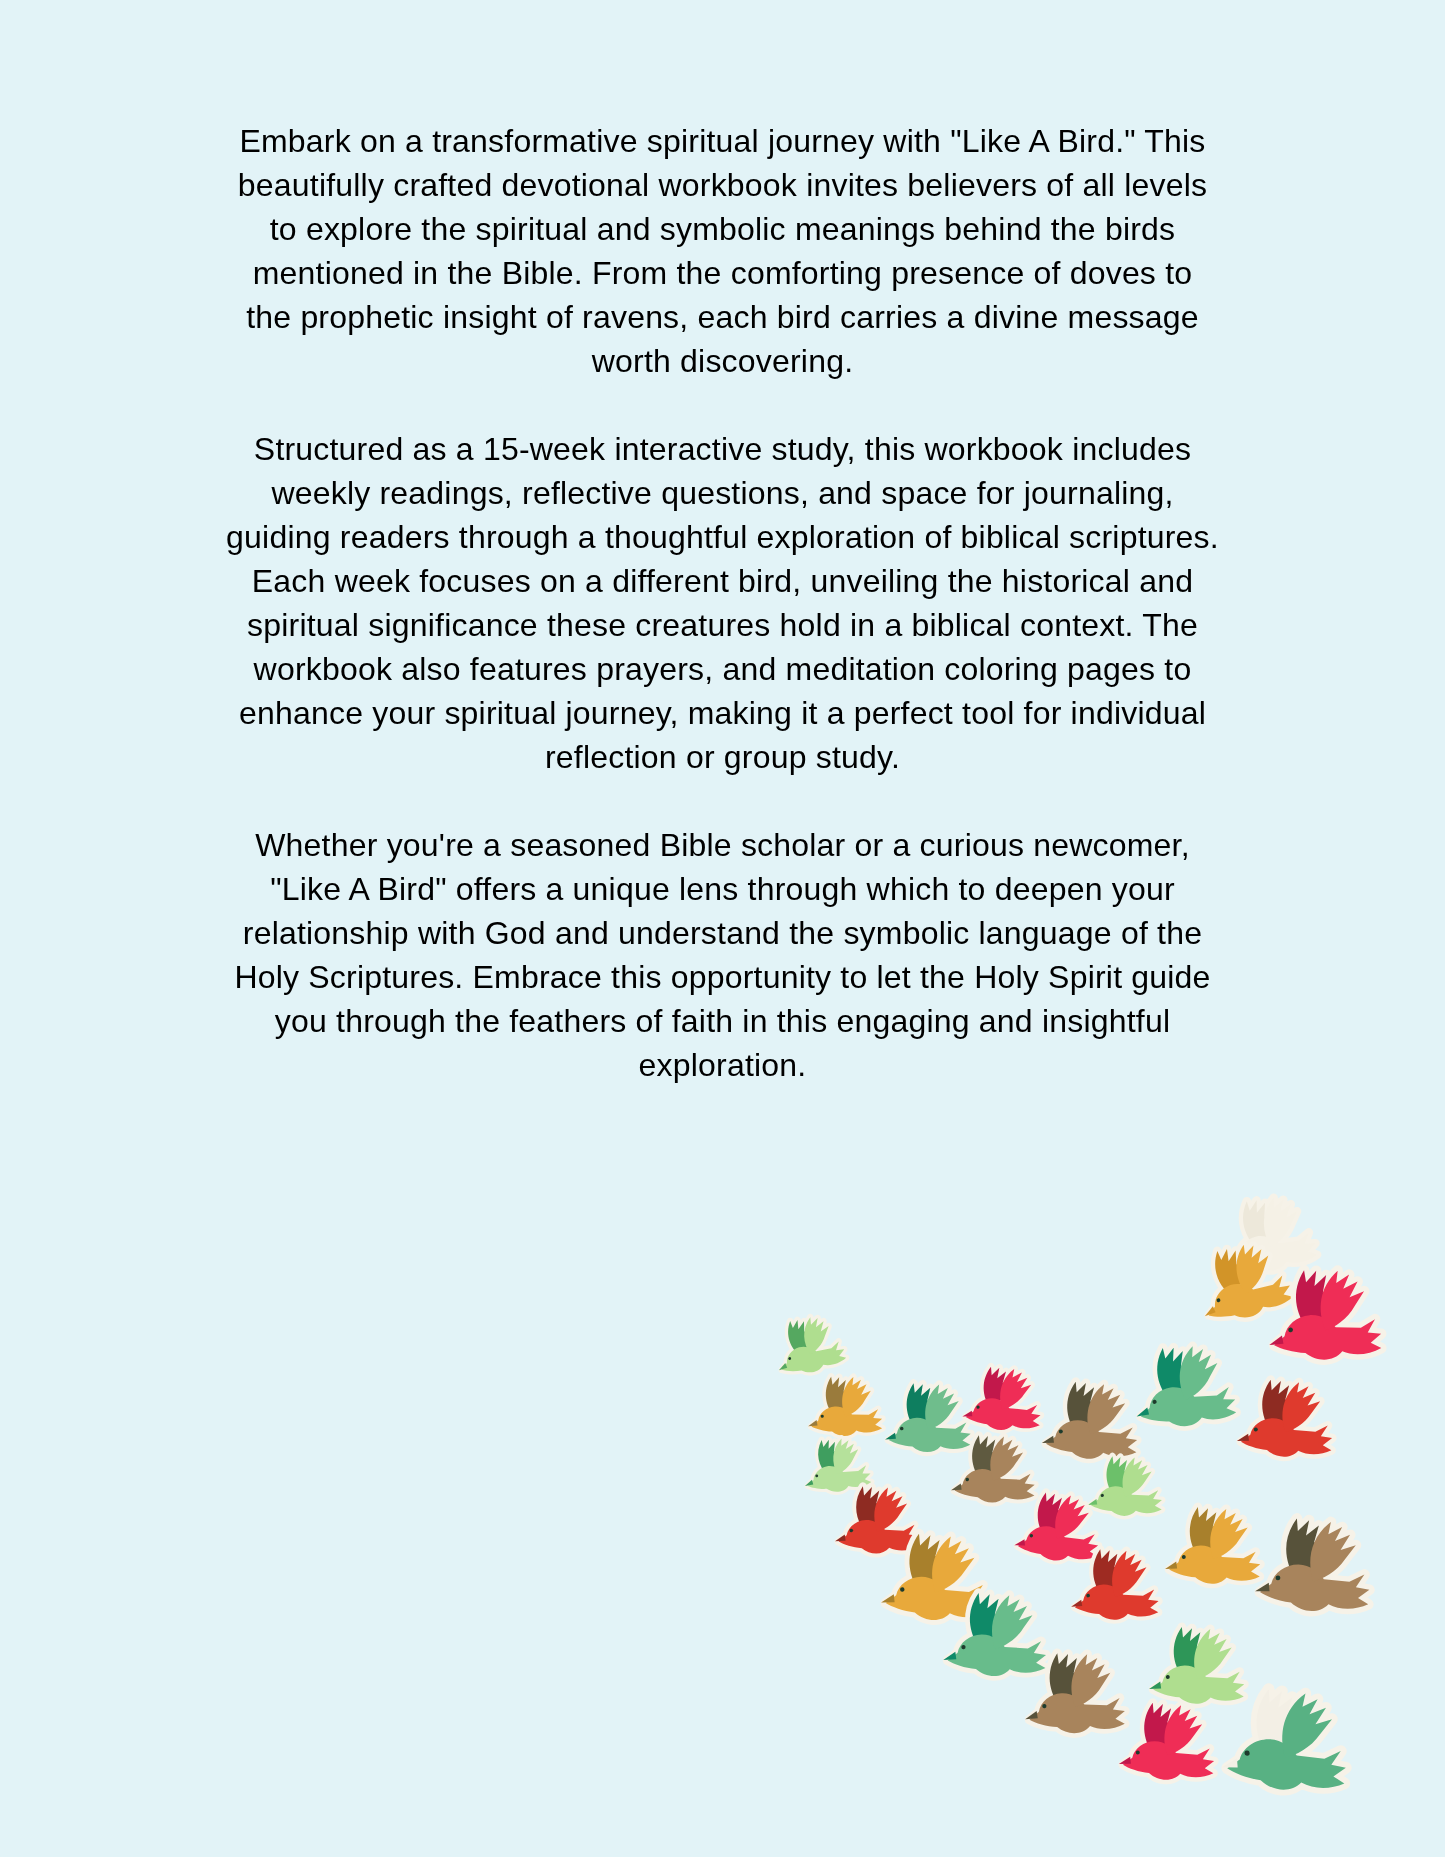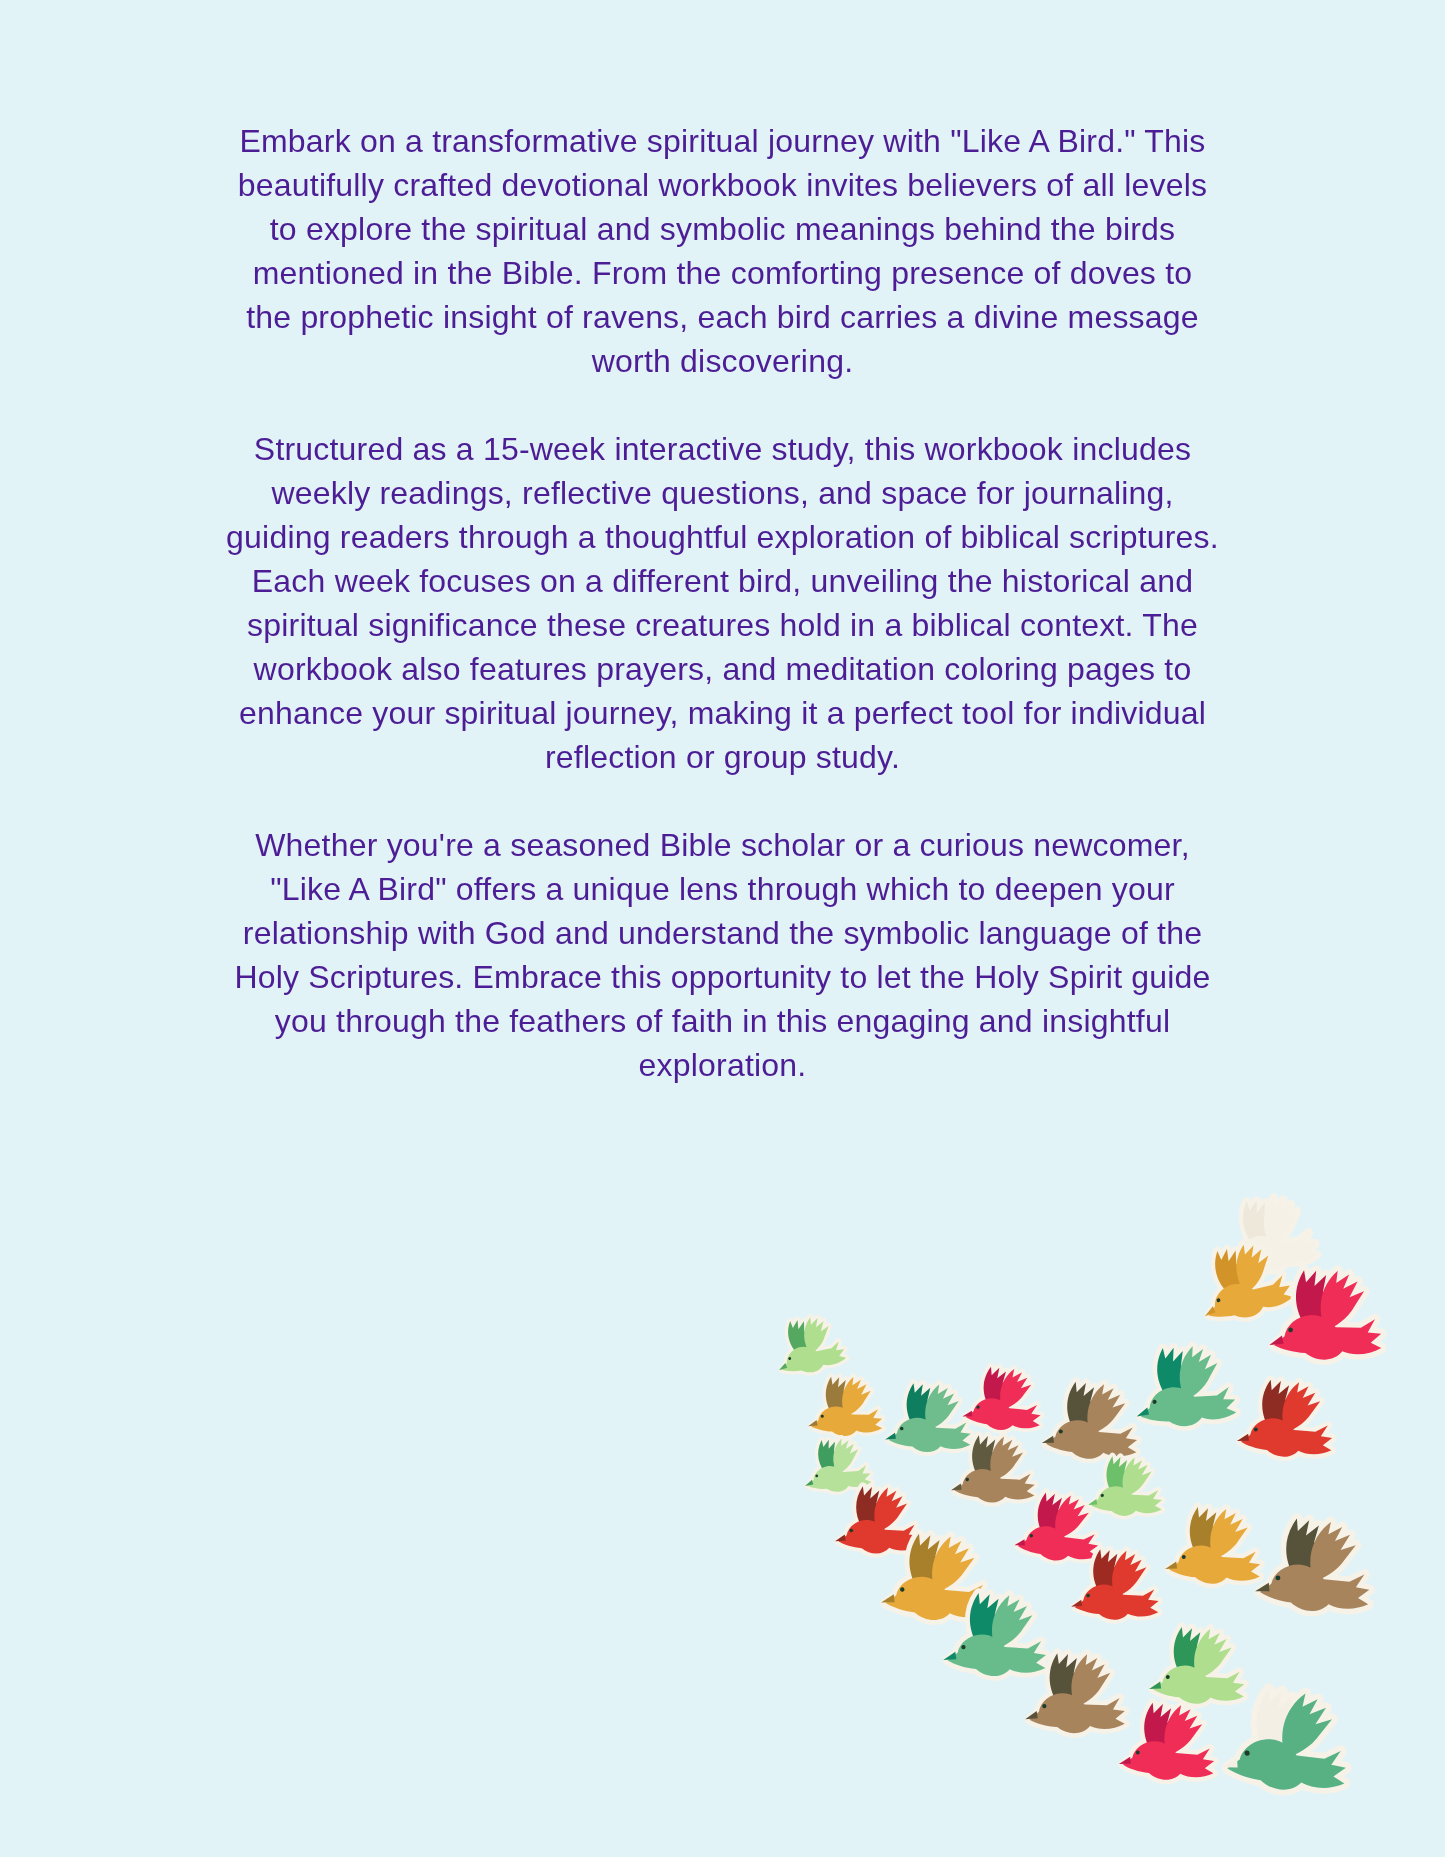--- a/index.html
+++ b/index.html
@@ -29,21 +29,21 @@
     position: absolute;
     left: 680px;
     top: 1030px;
     width: 765px;
     height: 827px;
   }
 </style>
 </head>
 <body>
 
-<div class="page" style="background: rgb(226, 243, 247); color: #4c1d95;">
+<div class="page" style="background: rgb(226, 243, 247); color: #000000;">
 
   <div class="description">
     <p>Embark on a transformative spiritual journey with "Like A Bird." This
 beautifully crafted devotional workbook invites believers of all levels
 to explore the spiritual and symbolic meanings behind the birds
 mentioned in the Bible. From the comforting presence of doves to
 the prophetic insight of ravens, each bird carries a divine message
 worth discovering.</p>
     <p>Structured as a 15-week interactive study, this workbook includes
 weekly readings, reflective questions, and space for journaling,

